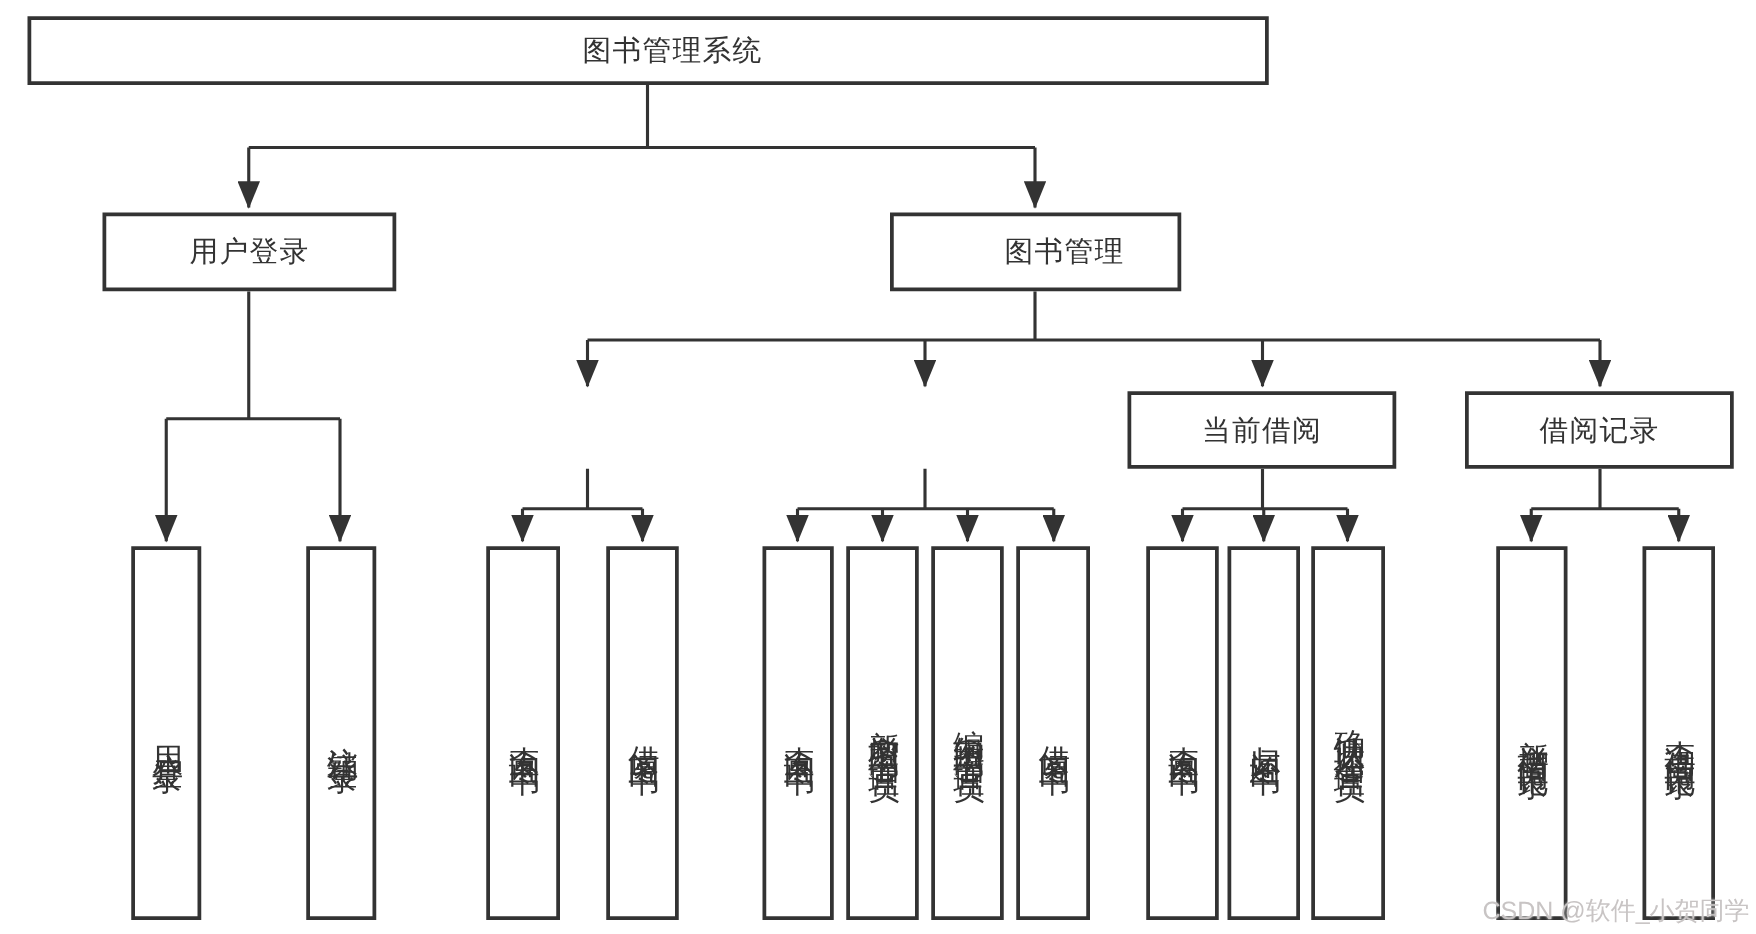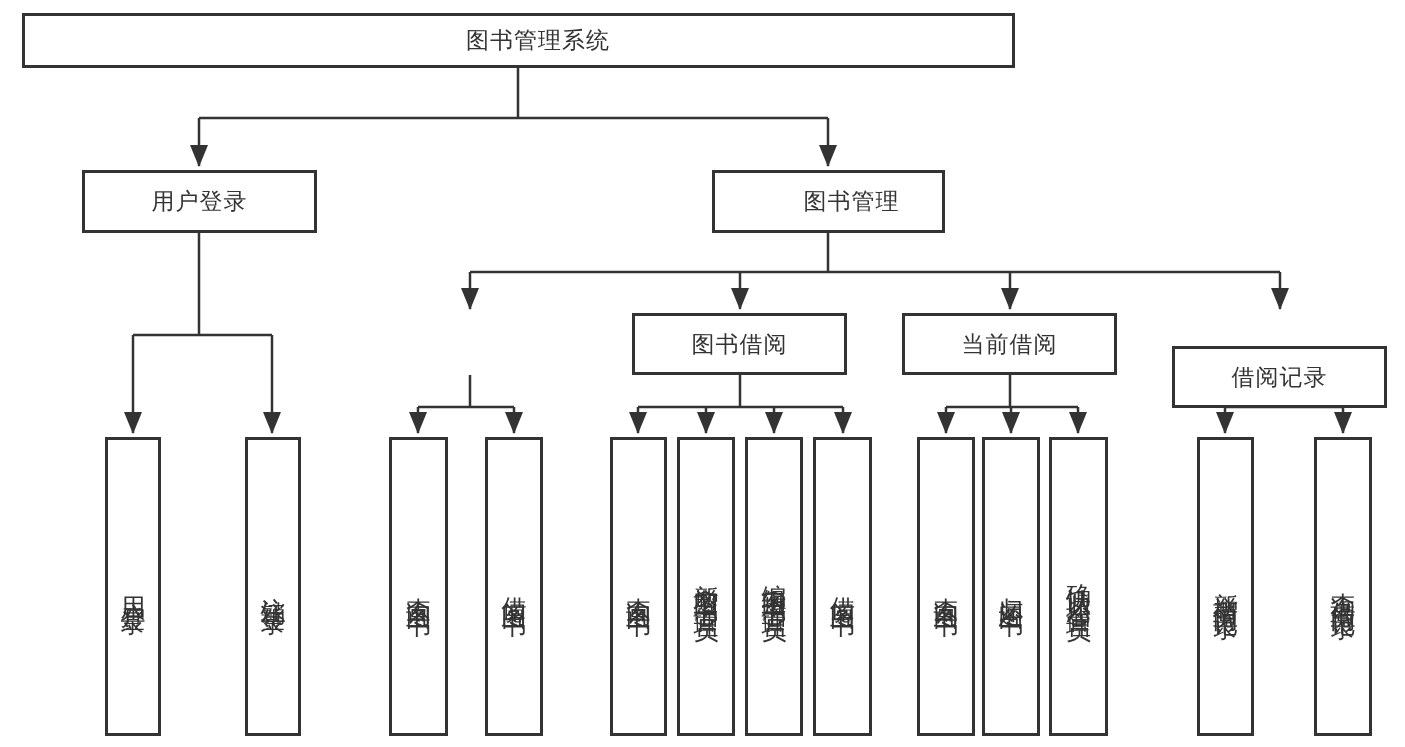--- a/index.html
+++ b/index.html
@@ -30,21 +30,21 @@
   }
   
   .n-root  { left:22px;  top:13px;  width:993px; height:55px;padding-left:39px; }
   
   .n-l2a   { left:82px;  top:170px; width:235px; height:63px; }
   .n-l2b   { left:712px; top:170px; width:233px; height:63px;padding-left:46px; }
   
   .n-l3a   { left:362px;  top:313px; width:215px; height:62px; }
   .n-l3b   { left:632px;  top:313px; width:215px; height:62px; }
   .n-l3c   { left:902px;  top:313px; width:215px; height:62px;justify-content:center; }
-  .n-l3d   { left:1172px; top:313px; width:215px; height:62px;margin-top:33px; }
+  .n-l3d   { left:1172px; top:313px; width:215px; height:62px; }
   
   .leaf { top:437px; height:299px; }
   .n-v0  { left:105px;  width:56px; }
   .n-v1  { left:245px;  width:56px; }
   .n-v2  { left:389px;  width:59px; }
   .n-v3  { left:485px;  width:58px; }
   .n-v4  { left:610px;  width:57px; }
   .n-v5  { left:677px;  width:58px; }
   .n-v6  { left:745px;  width:58px; }
   .n-v7  { left:813px;  width:59px; }
@@ -115,23 +115,20 @@
     <span class="hlabel">图书管理系统</span>
   </div>
 
   <div class="node n-l2a">
     <span class="hlabel">用户登录</span>
   </div>
   <div class="node n-l2b">
     <span class="hlabel">图书管理</span>
   </div>
 
-  <div class="node n-l3b">
-    <span class="hlabel">图书借阅</span>
-  </div>
   <div class="node n-l3c">
     <span class="hlabel">当前借阅</span>
   </div>
   <div class="node n-l3d">
     <span class="hlabel">借阅记录</span>
   </div>
 
   <div class="node leaf n-v0">
     <span class="vlabel">用户登录</span>
   </div>
@@ -165,14 +162,15 @@
   <div class="node leaf n-v10">
     <span class="vlabel">确认归还（管理员）</span>
   </div>
   <div class="node leaf n-v11">
     <span class="vlabel">新增借阅记录</span>
   </div>
   <div class="node leaf n-v12">
     <span class="vlabel">查询借阅记录</span>
   </div>
 
+  <span class="watermark">CSDN @软件_小贺同学</span>
 
 </div>
 
 </body></html>

